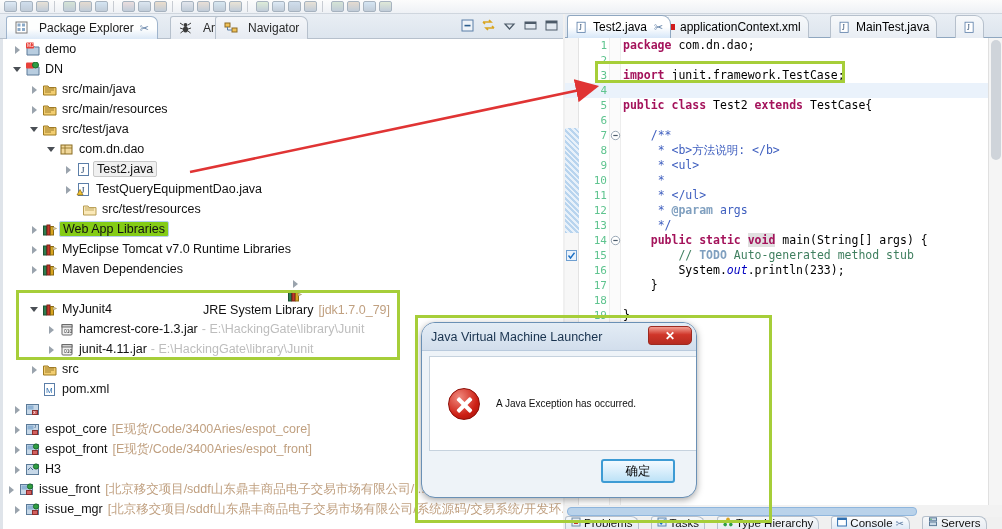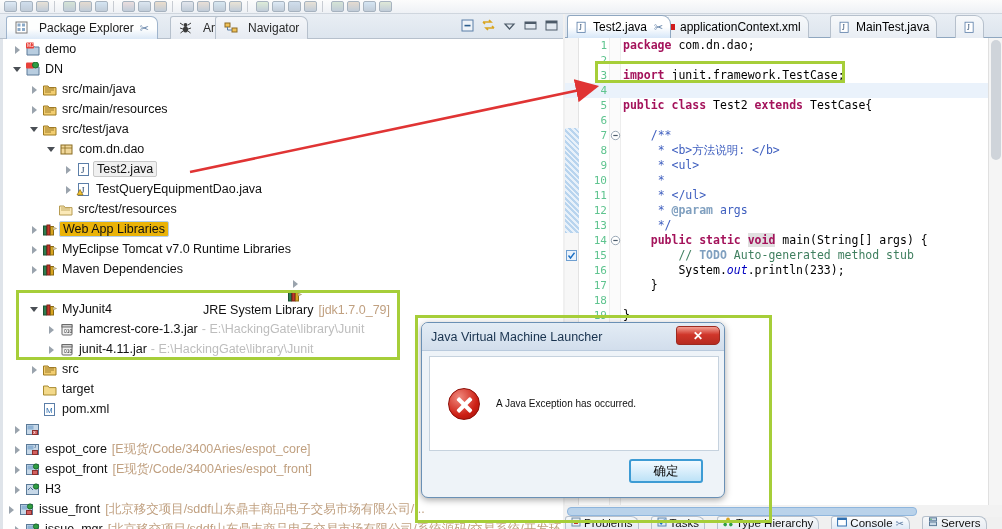--- a/index.html
+++ b/index.html
@@ -116,21 +116,21 @@
   .path { color: #c0a080; margin-left: 5px; }
   .jarpath { color: #bdbdbd; margin-left: 4px; }
   .row.selected .lbl-wrap {
     background: #f0f0f0;
     border: 1px solid #c8c8c8;
     border-radius: 2px;
     padding: 0 3px;
     margin: 0 -3px;
   }
   .row.highlight-blue .lbl-wrap {
-    background: #eab308;
+    background: #84cc16;
     border: 1px solid #b4d0ee;
     border-radius: 2px;
     padding: 0 3px;
     margin: 0 -3px;
   }
 
   
   #editor-panel {
     position: absolute; left: 565px; top: 14px;
     width: 437px; height: 496px;
@@ -227,24 +227,24 @@
     border: 1px solid #b6c0cc; border-bottom: none;
     border-radius: 3px 8px 0 0;
     background: linear-gradient(#f6f8fa, #e7ecf2);
     white-space: nowrap;
   }
   .btab.active { background: linear-gradient(#ffffff, #dfeaf6); }
 
   
   #jvm-dialog {
     position: absolute; left: 421px; top: 322px;
-    width: 304px; height: 176px;
+    width: 276px; height: 176px;
     background: #eef3f8;
     border: 1px solid #6a90b5;
-    border-radius: 7px;
+    border-radius: 14px;
     box-shadow: 0 2px 7px rgba(0,0,0,.35);
     overflow: hidden;
   }
   .dlg-title {
     height: 28px;
     background: linear-gradient(#e3ecf5, #d2deec);
     border-bottom: 1px solid #b9cadd;
     display: flex; align-items: center;
     padding-left: 9px;
     font-size: 12.5px; color: #18324e;
@@ -467,21 +467,21 @@
         </div>
         <div class="row" style="padding-left: 61px;">
           <span class="arrow collapsed"></span>
           <span class="ico"><svg width="16" height="15" viewBox="0 0 16 15">
               <rect x="2.5" y="1.5" width="10" height="12" fill="#fff" stroke="#5b7ea8"></rect>
               <text x="5" y="11" font-size="9" fill="#1d3e66" font-family="serif">J</text>
               <path d="M1 13 L4 7.5 L7 13 z" fill="#f2c230" stroke="#8d6a10" stroke-width=".7"></path>
             </svg></span>
           <span class="lbl-wrap"><span class="lbl">TestQueryEquipmentDao.java</span></span>
         </div>
-        <div class="row" style="padding-left: 43px;">
+        <div class="row" style="padding-left: 43px; margin-left: 24px;">
           <span class="arrow "></span>
           <span class="ico"><svg width="16" height="15" viewBox="0 0 16 15">
               <path d="M1.5 4 h4.5 l1.2 1.6 H14 v7.4 H1.5 z" fill="#fbe9b8" stroke="#b79c52"></path>
               <path d="M3 6 h9 M3 8 h9" stroke="#b79c52" stroke-width=".8"></path>
             </svg></span>
           <span class="lbl-wrap"><span class="lbl">src/test/resources</span></span>
         </div>
         <div class="row highlight-blue" style="padding-left: 27px;">
           <span class="arrow collapsed"></span>
           <span class="ico"><svg width="16" height="15" viewBox="0 0 16 15">
@@ -550,27 +550,20 @@
             </svg></span>
           <span class="lbl-wrap"><span class="lbl">junit-4.11.jar</span><span class="jarpath">- E:\HackingGate\library\Junit</span></span>
         </div>
         <div class="row" style="padding-left: 27px;">
           <span class="arrow collapsed"></span>
           <span class="ico"><svg width="16" height="15" viewBox="0 0 16 15">
               <path d="M1.5 4 h4.5 l1.2 1.6 H14 v7.4 H1.5 z" fill="#f2cd70" stroke="#9e7a21"></path>
               <path d="M3 6 h9 M3 8 h9 M3 10 h6" stroke="#8c6a1c" stroke-width=".8"></path>
             </svg></span>
           <span class="lbl-wrap"><span class="lbl">src</span></span>
-        </div>
-        <div class="row" style="padding-left: 27px;">
-          <span class="arrow "></span>
-          <span class="ico"><svg width="16" height="15" viewBox="0 0 16 15">
-              <path d="M1.5 4 h4.5 l1.2 1.6 H14 v7.4 H1.5 z" fill="#f3d98a" stroke="#a88b31"></path>
-            </svg></span>
-          <span class="lbl-wrap"><span class="lbl">target</span></span>
         </div>
         <div class="row" style="padding-left: 27px;">
           <span class="arrow "></span>
           <span class="ico"><svg width="16" height="15" viewBox="0 0 16 15">
               <rect x="2.5" y="1.5" width="10" height="12" fill="#fff" stroke="#5b7ea8"></rect>
               <text x="4" y="11" font-size="8" fill="#2f6fb0" font-family="sans-serif">M</text>
             </svg></span>
           <span class="lbl-wrap"><span class="lbl">pom.xml</span></span>
         </div>
         <div class="row" style="padding-left: 10px;">

